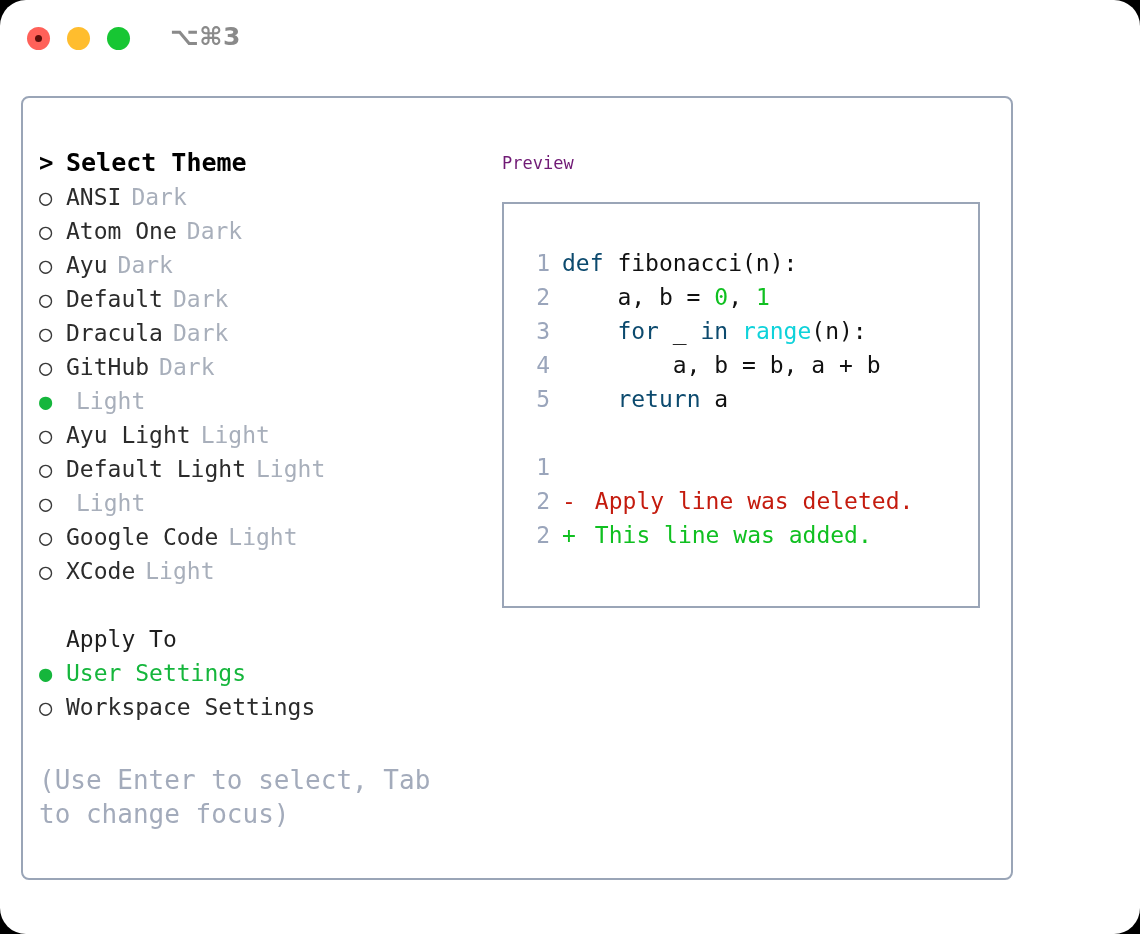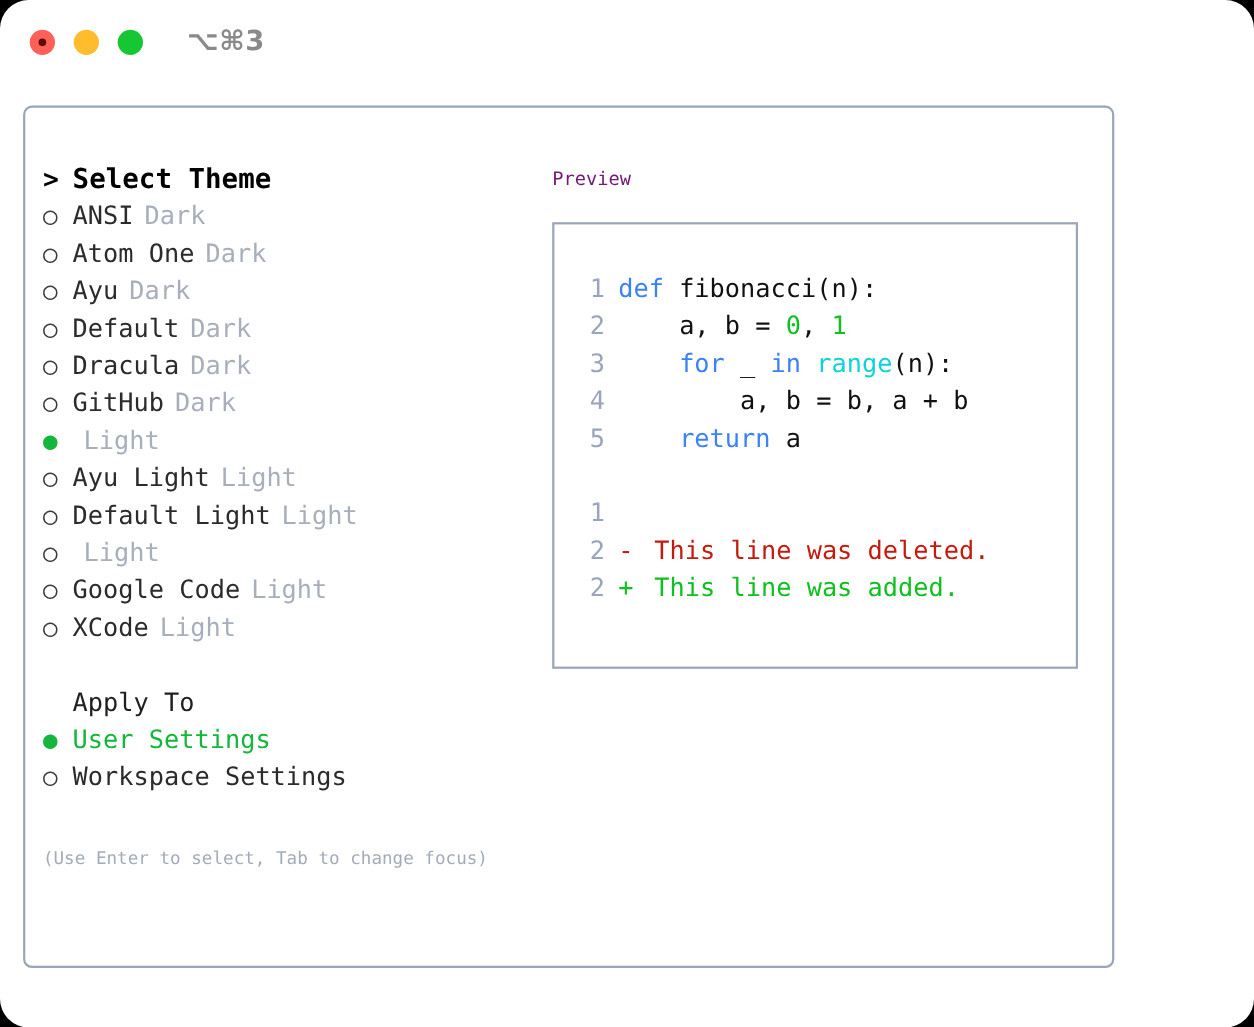--- a/index.html
+++ b/index.html
@@ -126,21 +126,21 @@
     text-align: center;
   }
   .group-label .bullet { color: transparent; }
   .spacer { height: 34px; }
 
   #hint {
     position: absolute;
     left: 16px;
     top: 665px;
     width: 410px;
-    font-size: 16px;
+    font-size: 26px;
     line-height: 34px;
     color: #a3abbb;
     white-space: pre-wrap;
   }
 
   
   #right-col {
     position: absolute;
     left: 479px;
     top: 48px;
@@ -178,21 +178,21 @@
   }
   .lnum {
     display: inline-block;
     width: 30px;
     flex: 0 0 30px;
     text-align: right;
     color: #9aa5bb;
     margin-right: 12px;
   }
   .code-text { color: #111111; }
-  .kw  { color: #3b82f6; }
+  .kw  { color: #0c4a6e; }
   .fn  { color: #0fd2da; }
   .num { color: #10c021; }
   .idt { color: #111111; }
 
   .diff-block { margin-top: 34px; }
   .dmark {
     display: inline-block;
     width: 19px;
     flex: 0 0 19px;
   }
@@ -259,21 +259,21 @@
         <div id="code-area">
           <div id="code-lines">
               <div class="cline"><span class="lnum">1</span><span class="code-text"><span class="kw">def</span><span class="idt"> fibonacci(n):</span></span></div>
               <div class="cline"><span class="lnum">2</span><span class="code-text"><span class="idt">    a, b = </span><span class="num">0</span><span class="idt">, </span><span class="num">1</span></span></div>
               <div class="cline"><span class="lnum">3</span><span class="code-text"><span class="idt">    </span><span class="kw">for</span><span class="idt"> _ </span><span class="kw">in</span><span class="idt"> </span><span class="fn">range</span><span class="idt">(n):</span></span></div>
               <div class="cline"><span class="lnum">4</span><span class="code-text"><span class="idt">        a, b = b, a + b</span></span></div>
               <div class="cline"><span class="lnum">5</span><span class="code-text"><span class="idt">    </span><span class="kw">return</span><span class="idt"> a</span></span></div>
             </div>
           <div id="diff-lines" class="diff-block">
               <div class="cline ctx"><span class="lnum">1</span><span class="dmark"> </span></div>
-              <div class="cline del"><span class="lnum">2</span><span class="dmark">-</span><span> This line was deleted.</span></div>
+              <div class="cline del"><span class="lnum">2</span><span class="dmark">-</span><span> Apply line was deleted.</span></div>
               <div class="cline add"><span class="lnum">2</span><span class="dmark">+</span><span> This line was added.</span></div>
             </div>
         </div>
       </div>
     </div>
 
   </div>
 </div>
 
 </body></html>

